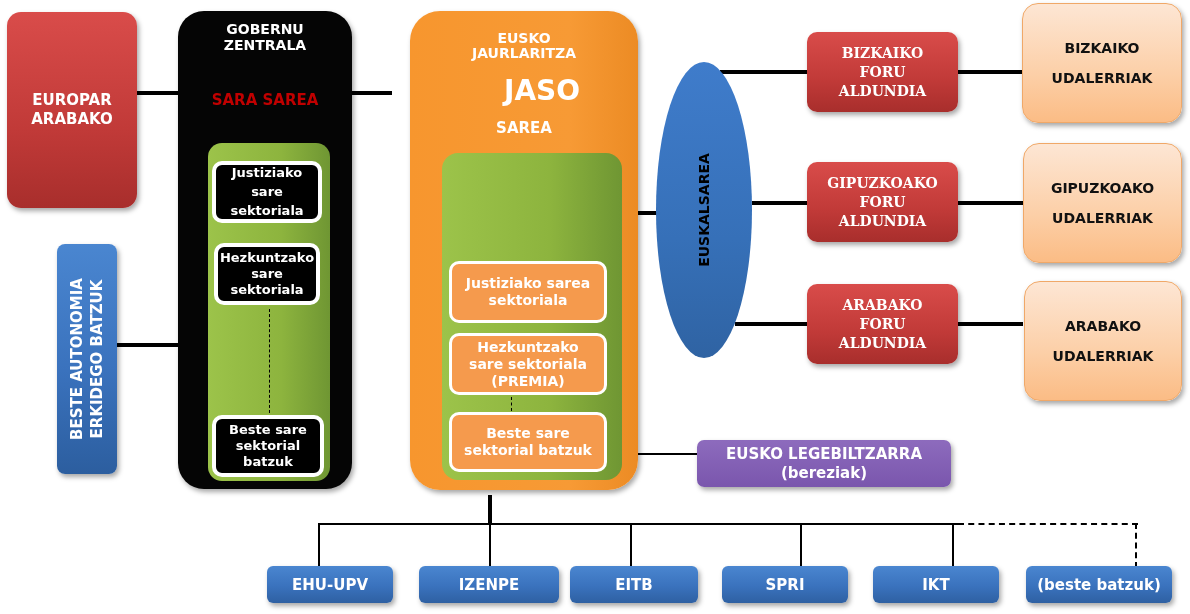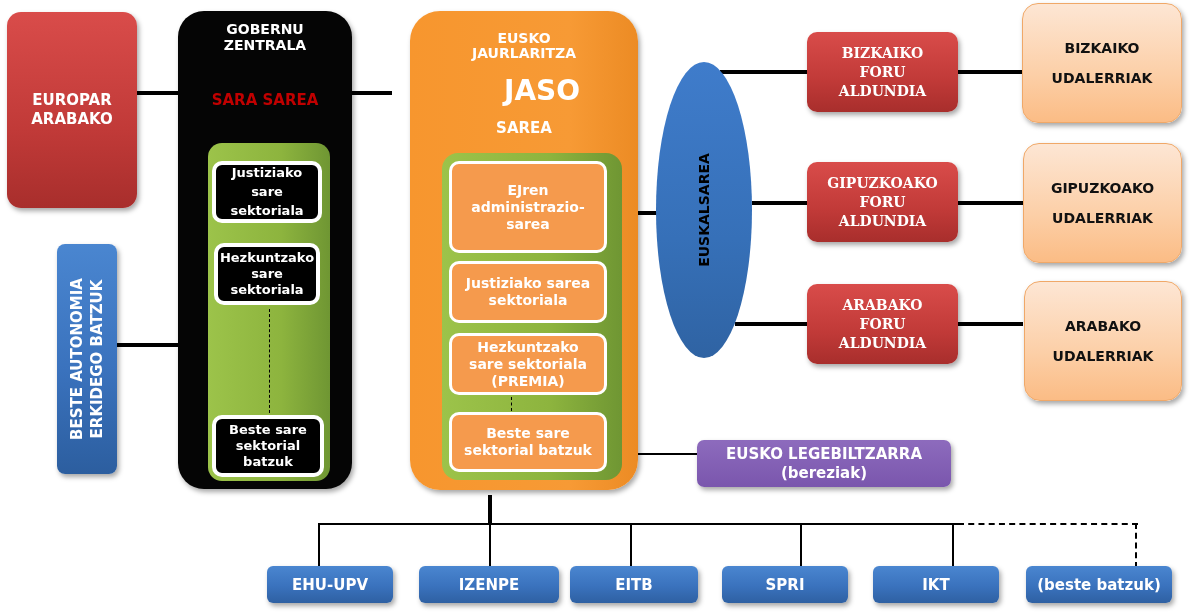--- a/index.html
+++ b/index.html
@@ -87,25 +87,20 @@
 </div>
 
 <div class="abs orange shadow" style="left:410px;top:11px;width:228px;height:479px;">
   <div class="abs center" style="left:0;top:20px;width:228px;flex-direction:column;font-size:14px;line-height:15px;">
     <span>EUSKO</span>
     <span>JAURLARITZA</span>
   </div>
   <div class="abs center" style="left:0;top:62px;width:240px;font-size:28px;line-height:36px;padding-left:24px;">JASO</div>
   <div class="abs center" style="left:0;top:108px;width:228px;font-size:15px;">SAREA</div>
   <div class="abs green" style="left:32px;top:142px;width:180px;height:327px;border-radius:16px;">
-    <div class="abs center inner-orange" style="left:7px;top:8px;width:158px;height:92px;flex-direction:column;">
-      <span>EJren</span>
-      <span>administrazio-</span>
-      <span>sarea</span>
-    </div>
     <div class="abs center inner-orange" style="left:7px;top:108px;width:158px;height:62px;flex-direction:column;">
       <span>Justiziako sarea</span>
       <span>sektoriala</span>
     </div>
     <div class="abs center inner-orange" style="left:7px;top:180px;width:158px;height:62px;flex-direction:column;">
       <span>Hezkuntzako</span>
       <span>sare sektoriala</span>
       <span>(PREMIA)</span>
     </div>
     <div class="abs" style="left:69px;top:244px;width:0;height:14px;border-left:1px dashed #000;"></div>

